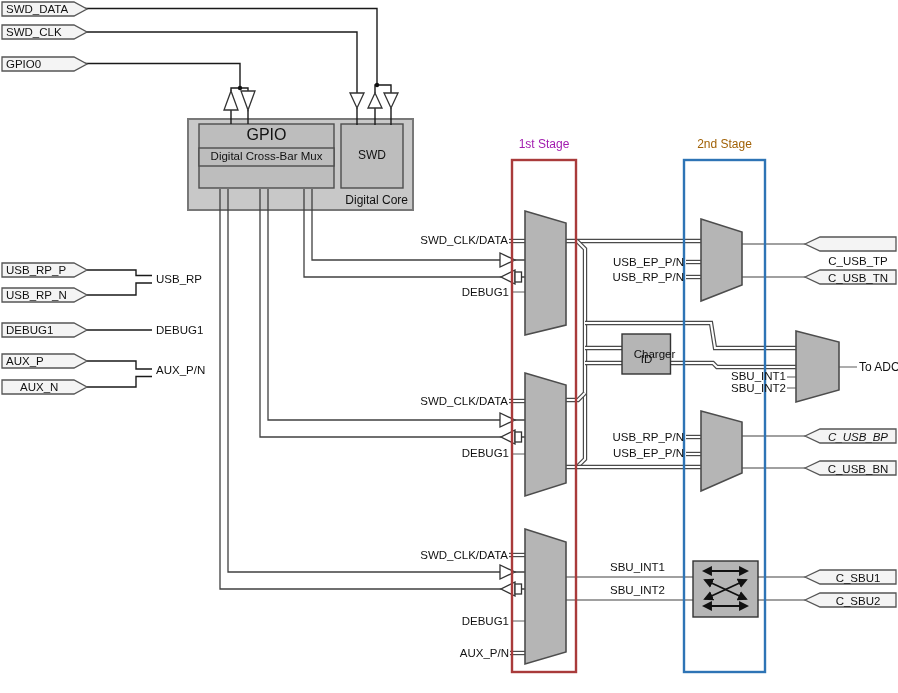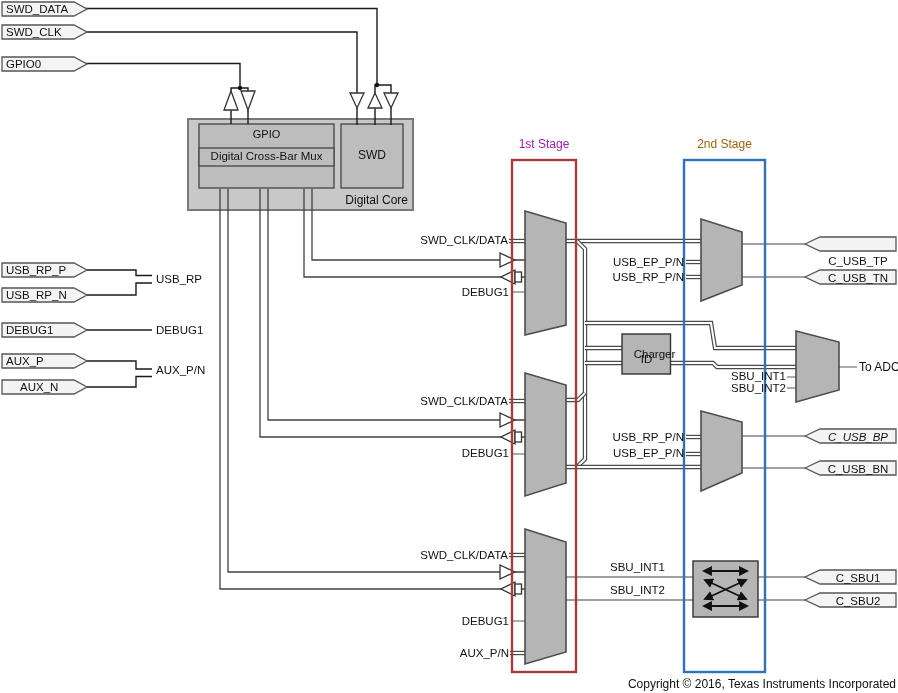--- a/index.html
+++ b/index.html
@@ -207,21 +207,21 @@
 <div class="lbl" style="left:6px;top:264px;">USB_RP_P</div>
 <div class="lbl" style="left:6px;top:289px;">USB_RP_N</div>
 <div class="lbl" style="left:6px;top:324px;">DEBUG1</div>
 <div class="lbl" style="left:6px;top:355px;">AUX_P</div>
 <div class="lbl" style="left:20px;top:381px;">AUX_N</div>
 
 <div class="lbl" style="left:156px;top:273px;">USB_RP</div>
 <div class="lbl" style="left:156px;top:324px;">DEBUG1</div>
 <div class="lbl" style="left:156px;top:364px;">AUX_P/N</div>
 
-<div class="lbl ctr" style="left:199px;top:128px;width:135px;font-size:11px;">GPIO</div>
+<div class="lbl ctr" style="left:199px;top:128px;width:135px;font-size:16px;">GPIO</div>
 <div class="lbl ctr" style="left:199px;top:150px;width:135px;">Digital Cross-Bar Mux</div>
 <div class="lbl ctr" style="left:341px;top:149px;width:62px;font-size:12px;">SWD</div>
 <div class="lbl rgt" style="left:300px;top:194px;width:108px;font-size:12px;">Digital Core</div>
 
 <div class="lbl ctr stage-lbl red" style="left:512px;top:138px;width:64px;">1st Stage</div>
 <div class="lbl ctr stage-lbl blue" style="left:684px;top:138px;width:81px;">2nd Stage</div>
 
 <div class="lbl rgt" style="left:408px;top:234px;width:100px;">SWD_CLK/DATA</div>
 <div class="lbl rgt" style="left:409px;top:286px;width:100px;">DEBUG1</div>
 <div class="lbl rgt" style="left:408px;top:395px;width:100px;">SWD_CLK/DATA</div>
@@ -245,14 +245,13 @@
 <div class="lbl" style="left:610px;top:561px;">SBU_INT1</div>
 <div class="lbl" style="left:610px;top:584px;">SBU_INT2</div>
 
 <div class="lbl ctr" style="left:820px;top:238.5px;width:76px;margin-top:16px;">C_USB_TP</div>
 <div class="lbl ctr" style="left:820px;top:271.5px;width:76px;">C_USB_TN</div>
 <div class="lbl ctr" style="left:820px;top:430.5px;width:76px;font-style:italic;">C_USB_BP</div>
 <div class="lbl ctr" style="left:820px;top:462.5px;width:76px;">C_USB_BN</div>
 <div class="lbl ctr" style="left:820px;top:571.5px;width:76px;">C_SBU1</div>
 <div class="lbl ctr" style="left:820px;top:594.5px;width:76px;">C_SBU2</div>
 
-<div class="lbl rgt footer" style="left:498px;top:678px;width:398px;">Copyright © 2016, Texas Instruments Incorporated</div>
 </div>
 
 </body></html>

